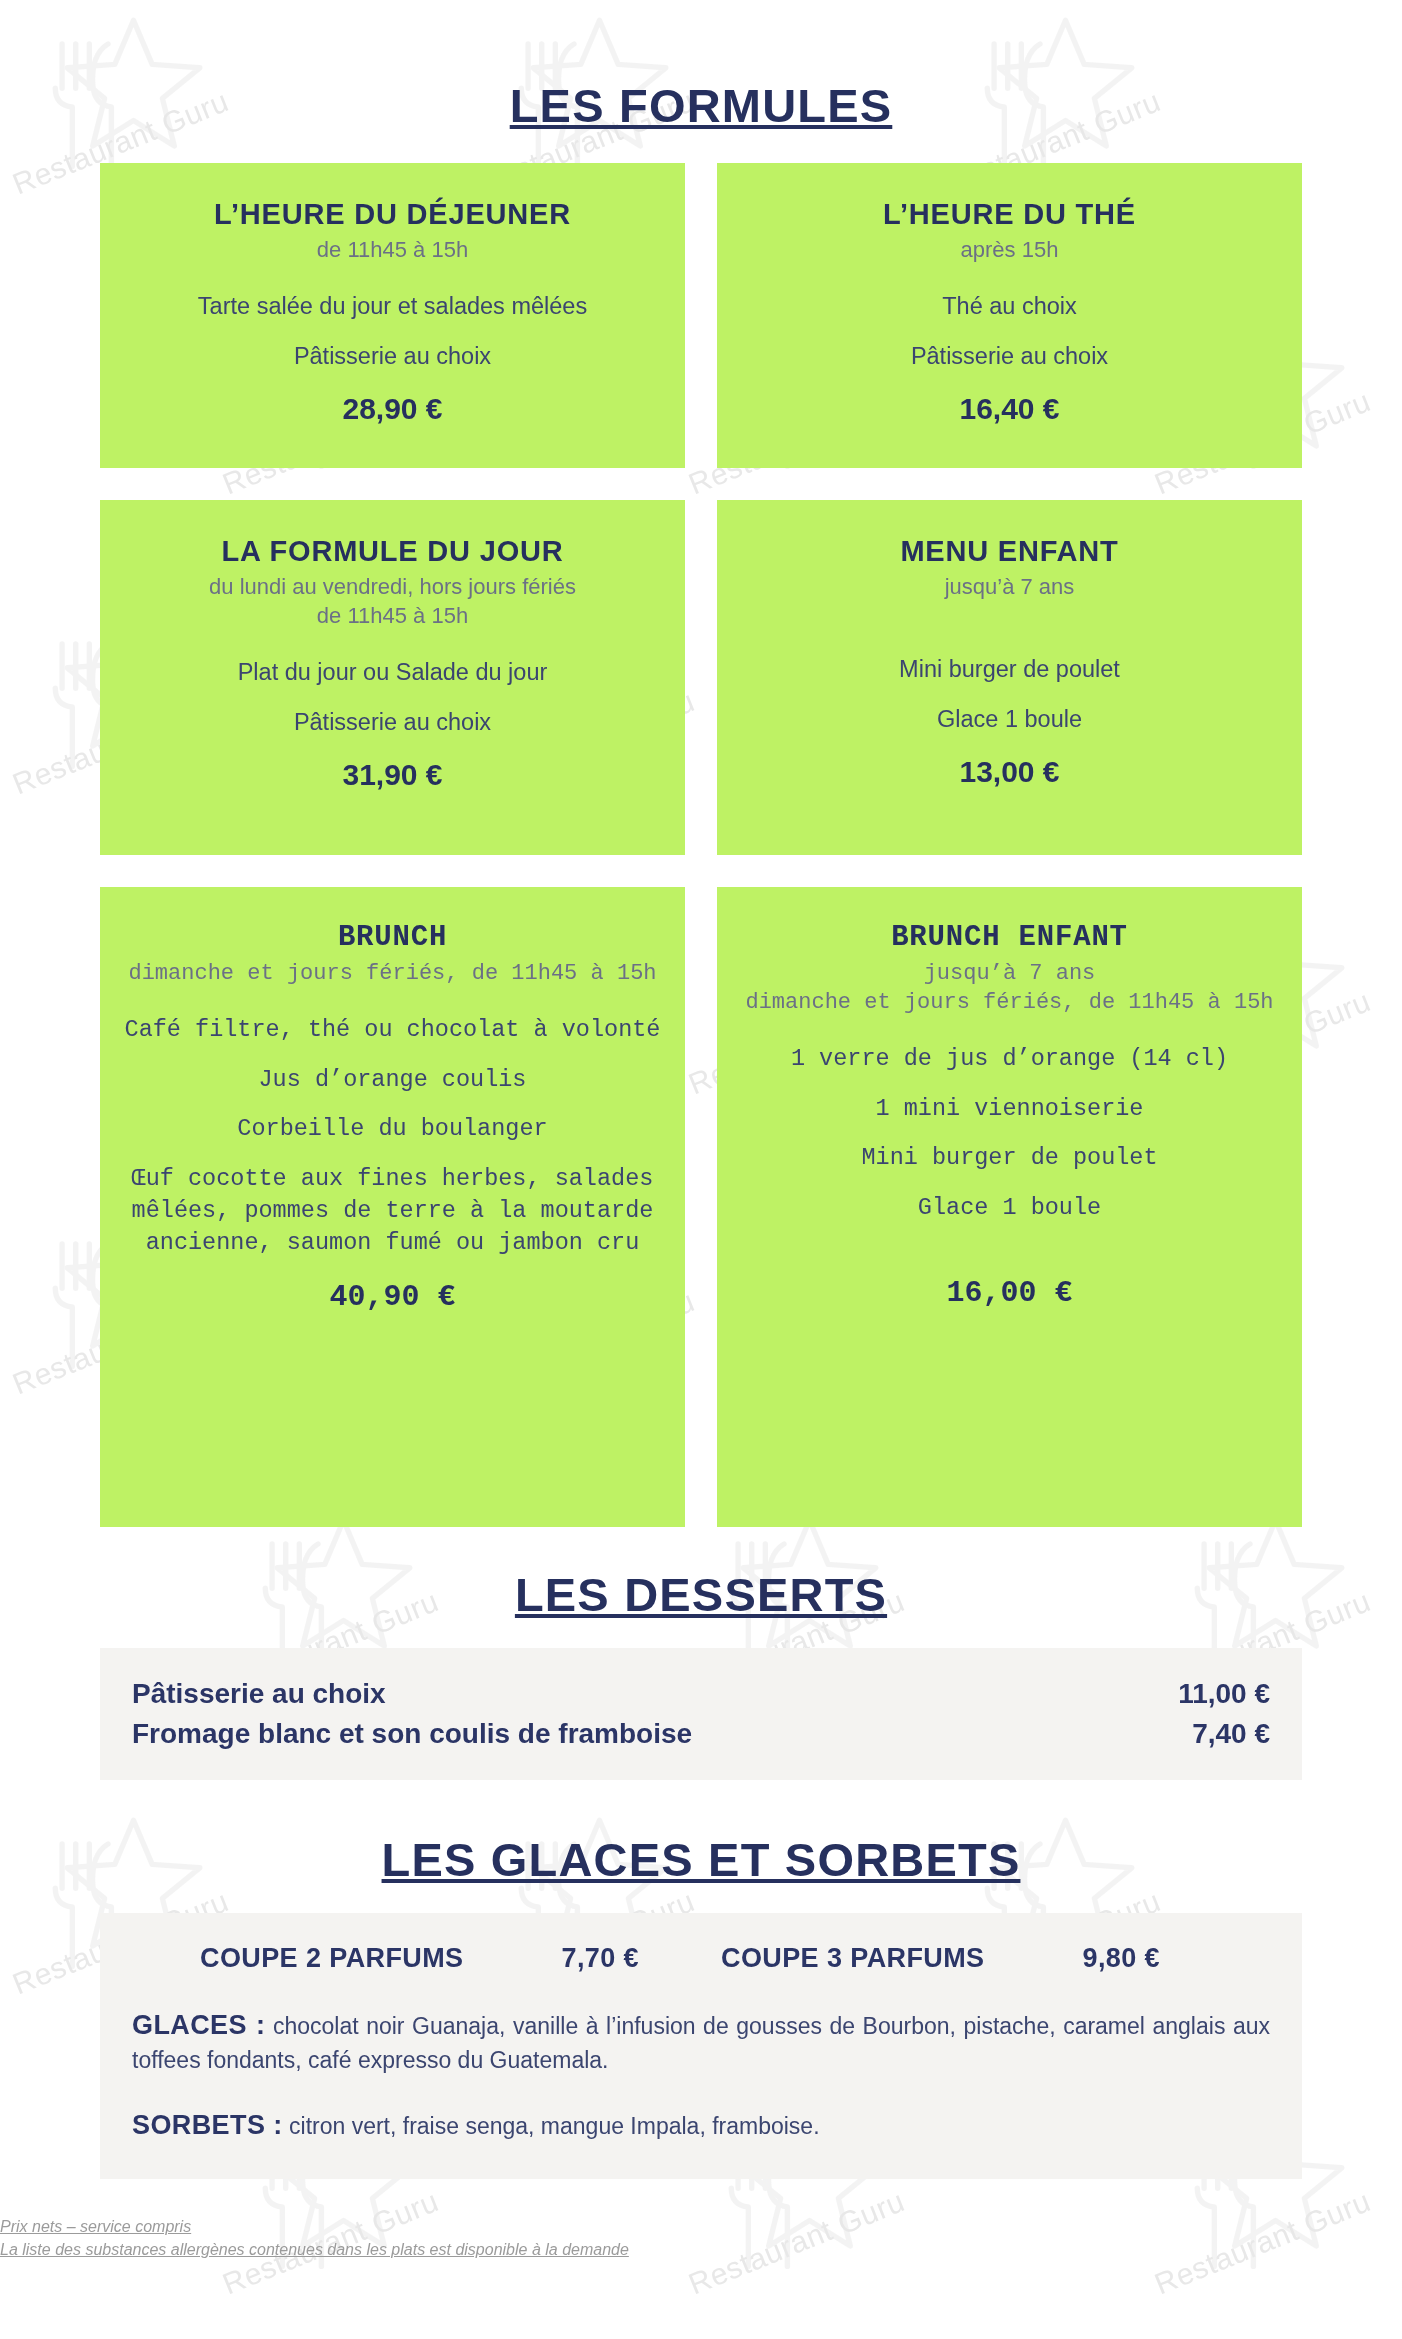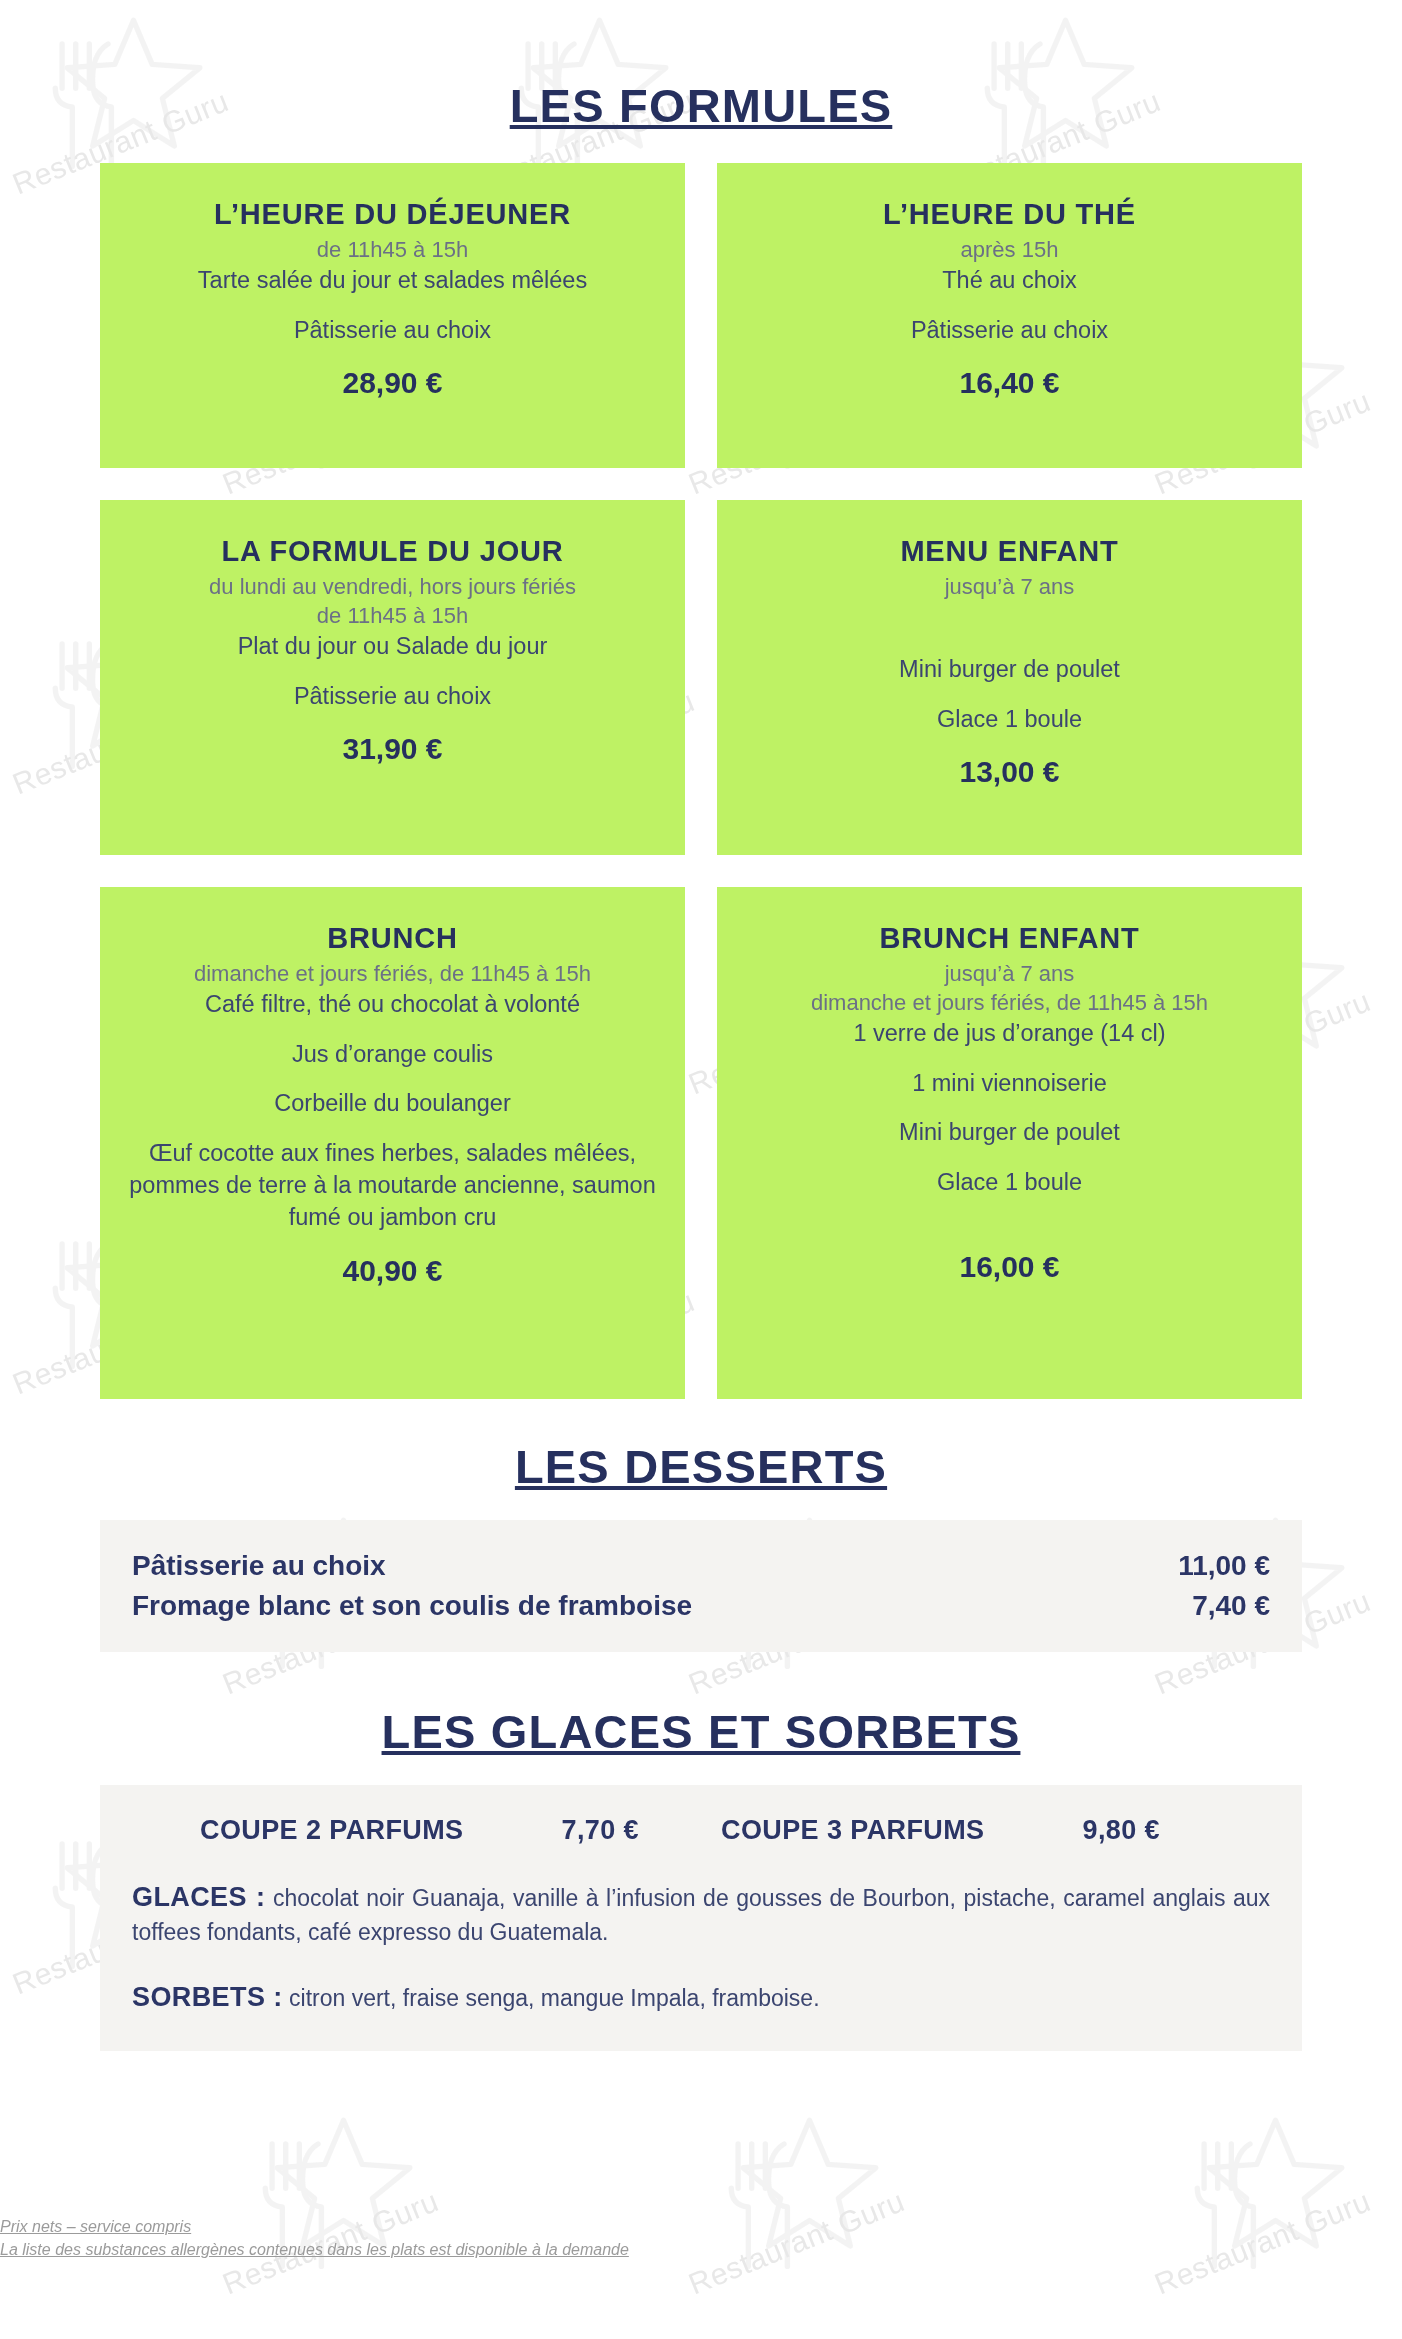--- a/index.html
+++ b/index.html
@@ -83,37 +83,38 @@
   }
   .formula-card {
     flex: 1 1 0;
     background: #bef264;
     padding: 34px 22px 20px;
     text-align: center;
     position: relative;
   }
   .fc-r1 { height: 305px; }
   .fc-r2 { height: 355px; }
-  .fc-r3 { height: 512px; }
+  .fc-r3 { height: 640px; font-family: Liberation Mono, monospace; }
 
   .card-title {
     font-size: 29px;
     font-weight: bold;
     letter-spacing: 0.8px;
     color: #26305e;
     line-height: 1.18;
   }
   .card-sub {
     font-size: 22px;
     font-weight: 300;
     color: #6b7086;
     line-height: 1.32;
     margin-top: 4px;
   }
   .card-lines {
+    margin-top: 26px;
   }
   .card-line {
     font-size: 23.5px;
     color: #3b4570;
     line-height: 1.38;
     margin-bottom: 17px;
   }
   .card-line:last-child { margin-bottom: 0; }
   .card-price {
     font-size: 30px;

